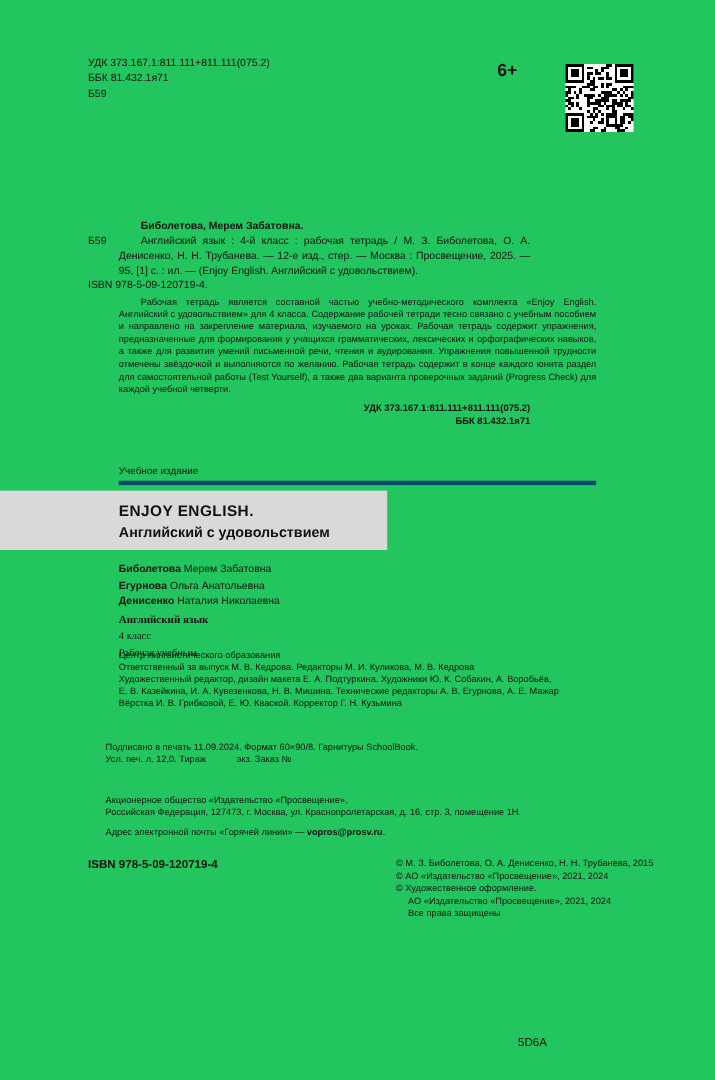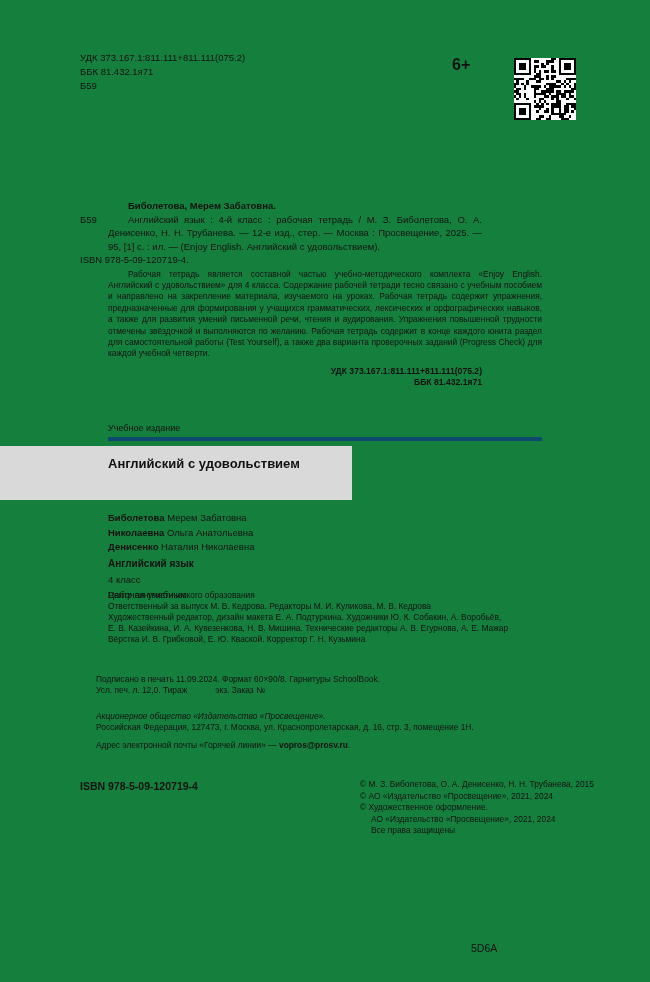--- a/index.html
+++ b/index.html
@@ -1,19 +1,19 @@
 <!DOCTYPE html>
 <html lang="ru"><head>
 <meta charset="utf-8">
 <style>
   html,body{margin:0;padding:0;background:#ffffff;}
   .page{
     position:relative;
     width:650px;height:982px;
-    background:#15803d;
+    background:#22c55e;
     font-family:"Liberation Sans", sans-serif;
     color:#111;
     overflow:hidden;
   }
   p{margin:0;}
   
   .top-codes{position:absolute;left:80px;top:51px;font-size:9.5px;line-height:14px;}
   .age-badge{position:absolute;left:452px;top:56px;font-size:16px;font-weight:bold;}
   .qr{position:absolute;left:514px;top:58px;width:62px;height:62px;}
   
@@ -29,28 +29,28 @@
   
   .edition{position:absolute;left:108px;top:423px;width:434px;font-size:9px;padding-bottom:4px;border-bottom:4px solid #0c4a6e;}
   
   .series-box{position:absolute;left:0;top:446px;width:352px;height:54px;background:#d9d9d9;box-sizing:border-box;padding:8px 0 0 108px;}
   .series-title{font-size:14px;font-weight:bold;letter-spacing:0.4px;line-height:20px;}
   .series-subtitle{font-size:13px;font-weight:bold;line-height:19px;}
   
   .authors{position:absolute;left:108px;top:511px;font-size:9.5px;line-height:14.5px;}
   .authors b{font-weight:bold;}
   
-  .subject{position:absolute;left:108px;top:556px;font-size:9.5px;line-height:15.5px;}
+  .subject{position:absolute;left:108px;top:556px;font-size:9.5px;line-height:15.5px;font-family:Liberation Serif, serif;}
   .subject-title{font-weight:bold;font-size:10px;}
   
   .credits{position:absolute;left:108px;top:590px;font-size:8.4px;line-height:10.9px;width:470px;}
   
   .print-info{position:absolute;left:96px;top:674px;font-size:8.4px;line-height:11.3px;width:470px;}
   .print-line{white-space:pre-wrap;}
-  .gap-top{margin-top:14px;font-style:italic;}
+  .gap-top{margin-top:25px;}
   .email-line{margin-top:7px;}
   .email-line b{font-weight:bold;}
   
   .isbn-bottom{position:absolute;left:80px;top:780px;font-size:10.5px;font-weight:bold;}
   .copyright{position:absolute;left:360px;top:779px;font-size:8.4px;line-height:11.6px;width:260px;}
   .copyright .indent{padding-left:11px;}
   .corner-code{position:absolute;left:471px;top:942px;font-size:10.5px;}
 </style>
 </head>
 <body>
@@ -288,26 +288,27 @@
     <p class="annotation">Рабочая тетрадь является составной частью учебно-методического комплекта «Enjoy English. Английский с удовольствием» для 4 класса. Содержание рабочей тетради тесно связано с учебным пособием и направлено на закрепление материала, изучаемого на уроках. Рабочая тетрадь содержит упражнения, предназначенные для формирования у учащихся грамматических, лексических и орфографических навыков, а также для развития умений письменной речи, чтения и аудирования. Упражнения повышенной трудности отмечены звёздочкой и выполняются по желанию. Рабочая тетрадь содержит в конце каждого юнита раздел для самостоятельной работы (Test Yourself), а также два варианта проверочных заданий (Progress Check) для каждой учебной четверти.</p>
     <div class="codes-right">
       <div>УДК 373.167.1:811.111+811.111(075.2)</div>
       <div>ББК 81.432.1я71</div>
     </div>
   </div>
 
   <div class="edition">Учебное издание</div>
 
   <div class="series-box">
+    <div class="series-title">ENJOY ENGLISH.</div>
     <div class="series-subtitle">Английский с удовольствием</div>
   </div>
 
   <div class="authors">
     <div><b>Биболетова</b><span> Мерем Забатовна</span></div>
-    <div><b>Николаевна</b><span> Ольга Анатольевна</span></div>
+    <div><b>Егурнова</b><span> Ольга Анатольевна</span></div>
     <div><b>Денисенко</b><span> Наталия Николаевна</span></div>
   </div>
 
   <div class="subject">
     <div class="subject-title">Английский язык</div>
     <div>4 класс</div>
     <div>Рабочая учебным</div>
   </div>
 
   <div class="credits">

